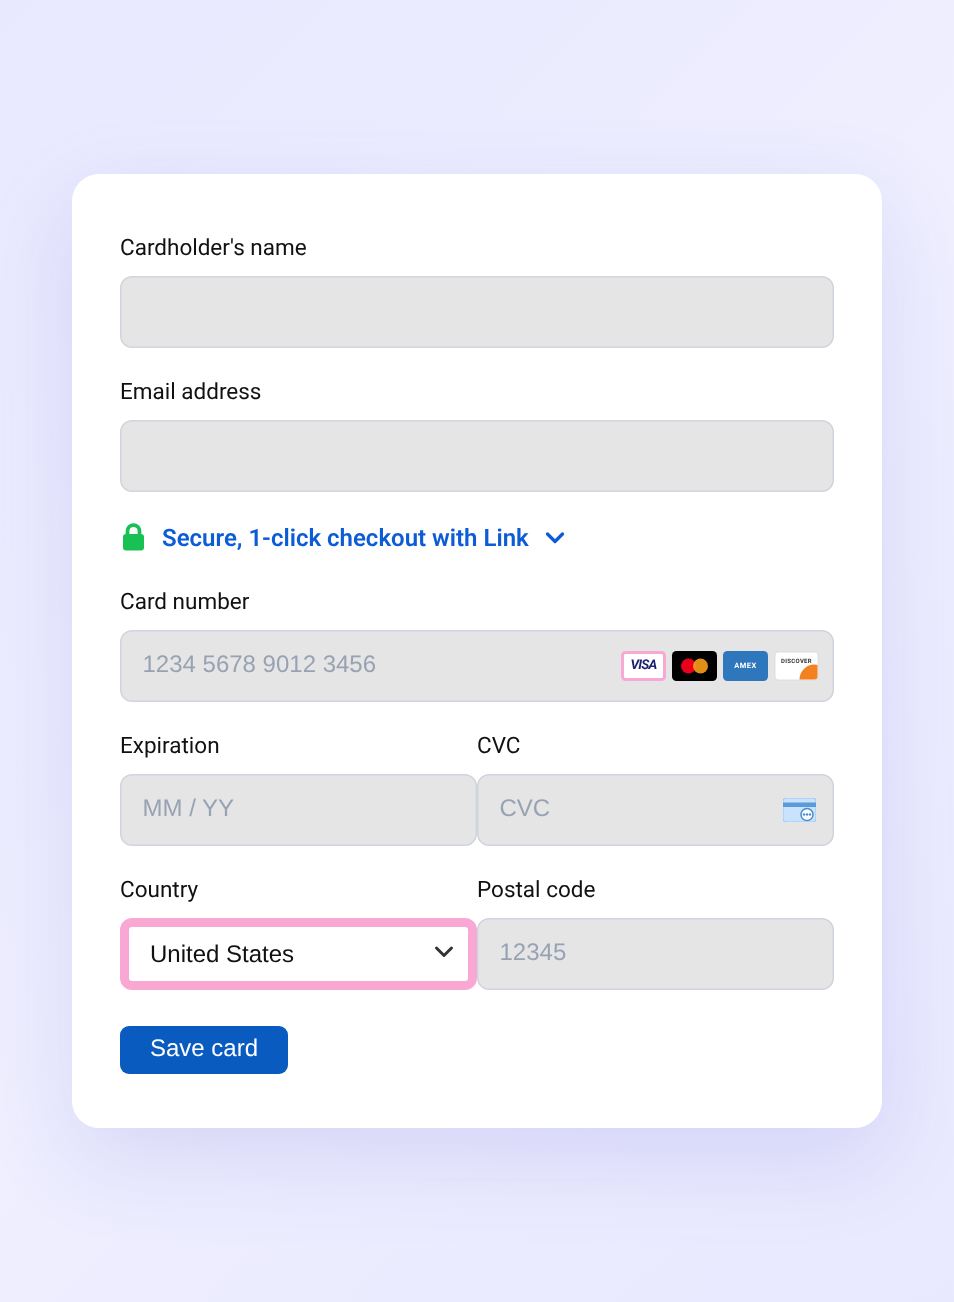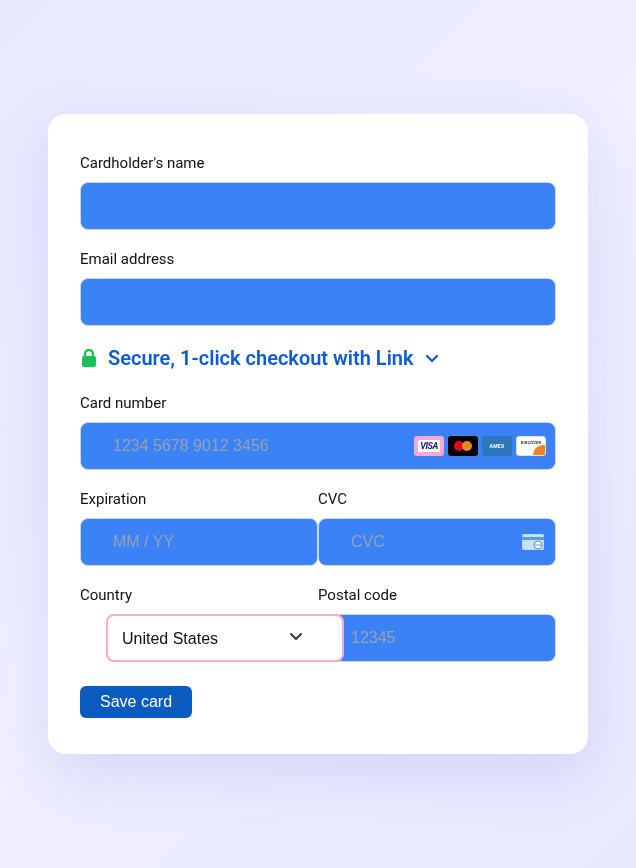--- a/index.html
+++ b/index.html
@@ -31,45 +31,45 @@
       color: #111;
       margin-bottom: 10px;
       display: block;
       font-weight: 400;
     }
     .input {
       width: 100%;
       height: 48px;
       border: 1px solid #d0d5dd;
       border-radius: 8px;
-      padding: 0 32px;
+      padding: 0 14px;
       font-size: 16px;
       color: #111;
       outline: none;
-      background: #3b82f6;
+      background: #e5e5e5;
     }
     .input::placeholder {
       color: #98a2b3;
     }
     .secure-row {
       display: flex;
       align-items: center;
       gap: 10px;
       margin-bottom: 24px;
       margin-top: 4px;
     }
     .lock-icon {
       width: 18px;
       height: 20px;
       flex-shrink: 0;
     }
     .secure-text {
       color: #0b5cd6;
       font-weight: 600;
-      font-size: 20px;
+      font-size: 16px;
     }
     .chevron-down {
       width: 16px;
       height: 16px;
       flex-shrink: 0;
     }
     .card-input-wrap {
       position: relative;
     }
     .card-brands {
@@ -85,21 +85,21 @@
       height: 20px;
       border-radius: 3px;
       display: flex;
       align-items: center;
       justify-content: center;
       font-size: 7px;
       font-weight: 700;
     }
     .brand-visa {
       background: #fff;
-      border: 4px solid #f9a8d4;
+      border: 2px solid #f9a8d4;
       color: #1a1f71;
       font-style: italic;
       font-size: 9px;
       letter-spacing: -0.5px;
     }
     .brand-mc {
       background: #000;
       position: relative;
     }
     .brand-mc::before {
@@ -173,29 +173,28 @@
       right: 14px;
       top: 50%;
       transform: translateY(-50%);
       pointer-events: none;
     }
     .select {
       appearance: none;
       -webkit-appearance: none;
       width: 100%;
       height: 48px;
-      border: 2px solid #f9a8d4;
+      border: 6px solid #f9a8d4;
       border-radius: 8px;
       padding: 0 14px;
       font-size: 16px;
       color: #111;
       background: #fff;
       outline: none;
       cursor: pointer;
-      margin-left: 26px;
     }
     .save-btn {
       background: #095bbf;
       color: #fff;
       border: none;
       border-radius: 6px;
       height: 32px;
       padding: 0 20px;
       font-size: 16px;
       font-weight: 500;

